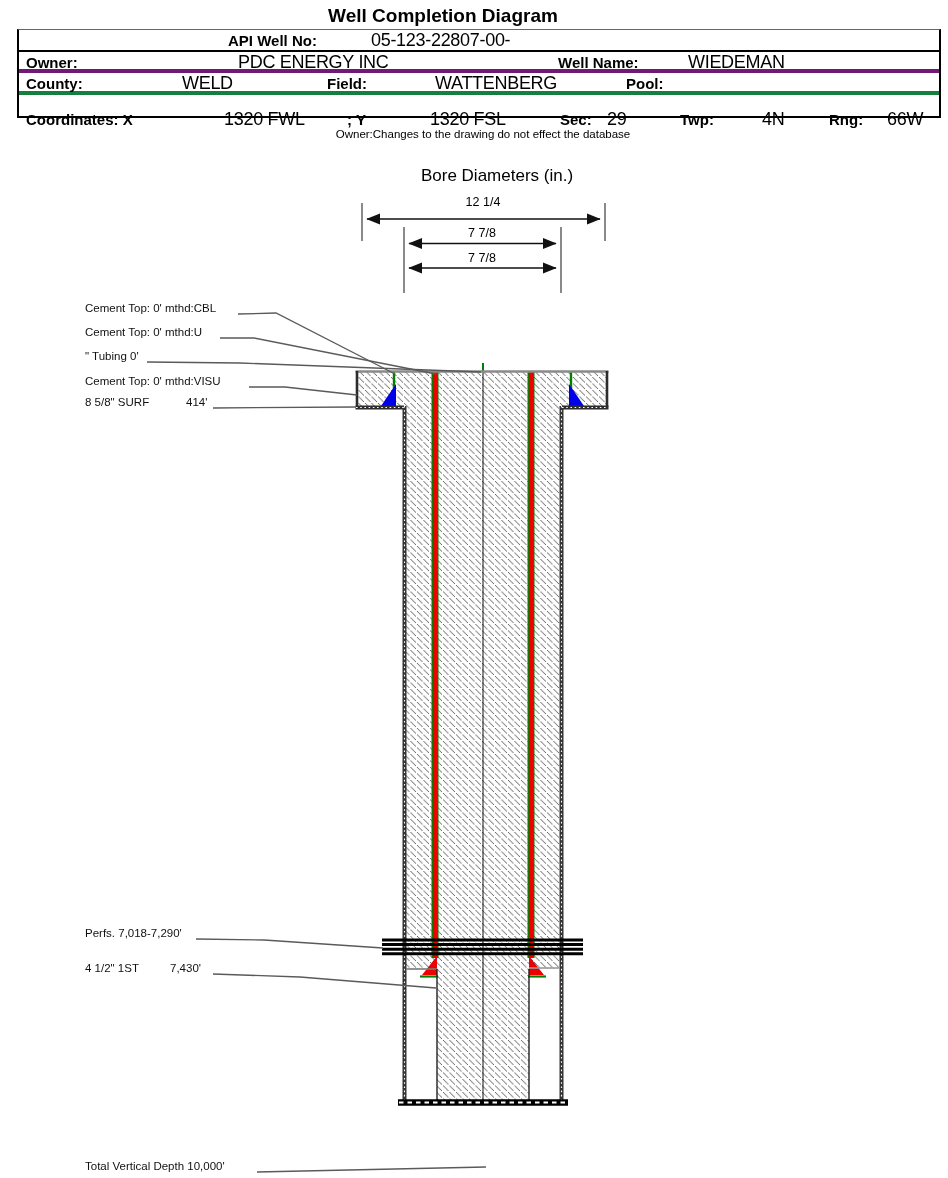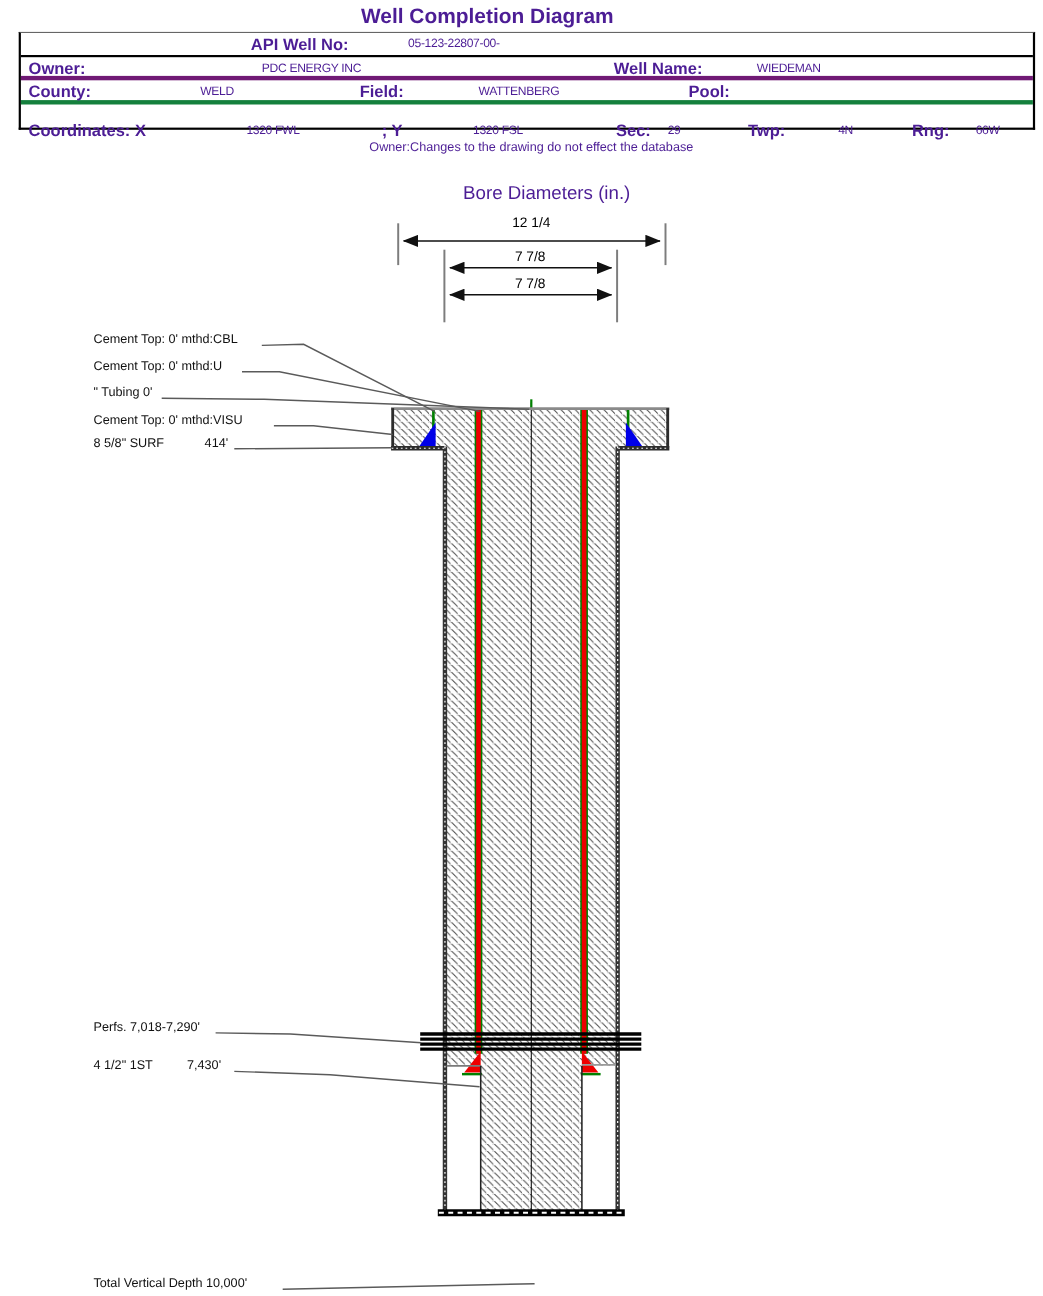--- a/index.html
+++ b/index.html
@@ -1,31 +1,31 @@
 <!DOCTYPE html>
 <html><head>
 <meta charset="utf-8">
 <style>
   html,body{margin:0;padding:0;background:#fff;}
   .page{position:relative;width:948px;height:1178px;background:#fff;
-        font-family:"Liberation Sans",sans-serif;color:#4c1d95;overflow:hidden;}
+        font-family:"Liberation Sans",sans-serif;color:#000000;overflow:hidden;}
   .title{position:absolute;top:5px;left:443px;transform:translateX(-50%);
          font-size:19px;font-weight:bold;white-space:nowrap;}
   
   .hdr{position:absolute;left:17px;top:29px;width:924px;height:89px;
        border:2px solid #000;border-top:1px solid #666;box-sizing:border-box;}
   .hdr-row{position:relative;width:100%;box-sizing:border-box;}
   .r1{height:22px;border-bottom:2px solid #000;padding-left:12px;}
   .r2{height:21px;border-bottom:4px solid #701a75;}
   .r3{height:22px;border-bottom:4px solid #15803d;}
   .r4{height:31px;margin-top:14px;}
   .hdr-row span{position:absolute;top:0;line-height:21px;white-space:nowrap;}
   .r1 span,.r3 span{line-height:21px;}
   .lbl{font-weight:bold;font-size:15px;}
-  .val{font-size:11px;letter-spacing:-0.3px;}
+  .val{font-size:18px;letter-spacing:-0.3px;}
   .note{position:absolute;top:128px;left:483px;transform:translateX(-50%);
         font-size:11.5px;white-space:nowrap;}
   .bore-title{position:absolute;top:166px;left:497px;transform:translateX(-50%);
         font-size:17px;white-space:nowrap;text-align:right;}
   svg text{font-family:"Liberation Sans",sans-serif;}
 </style>
 </head>
 <body>
 
 <div class="page">

